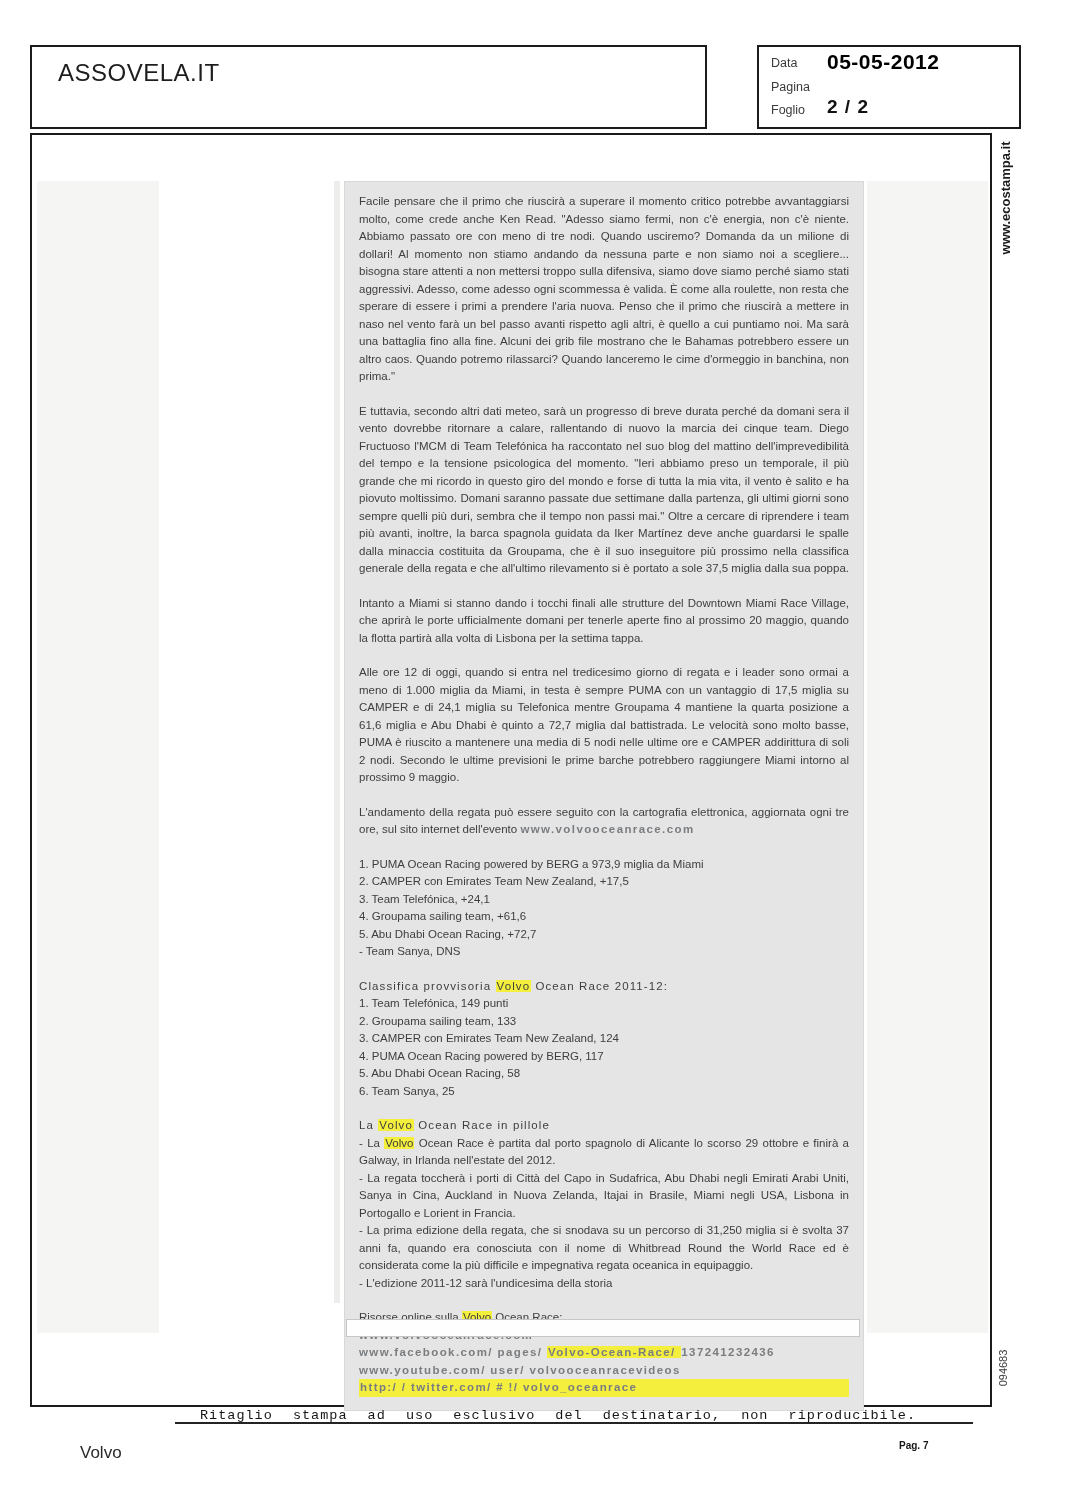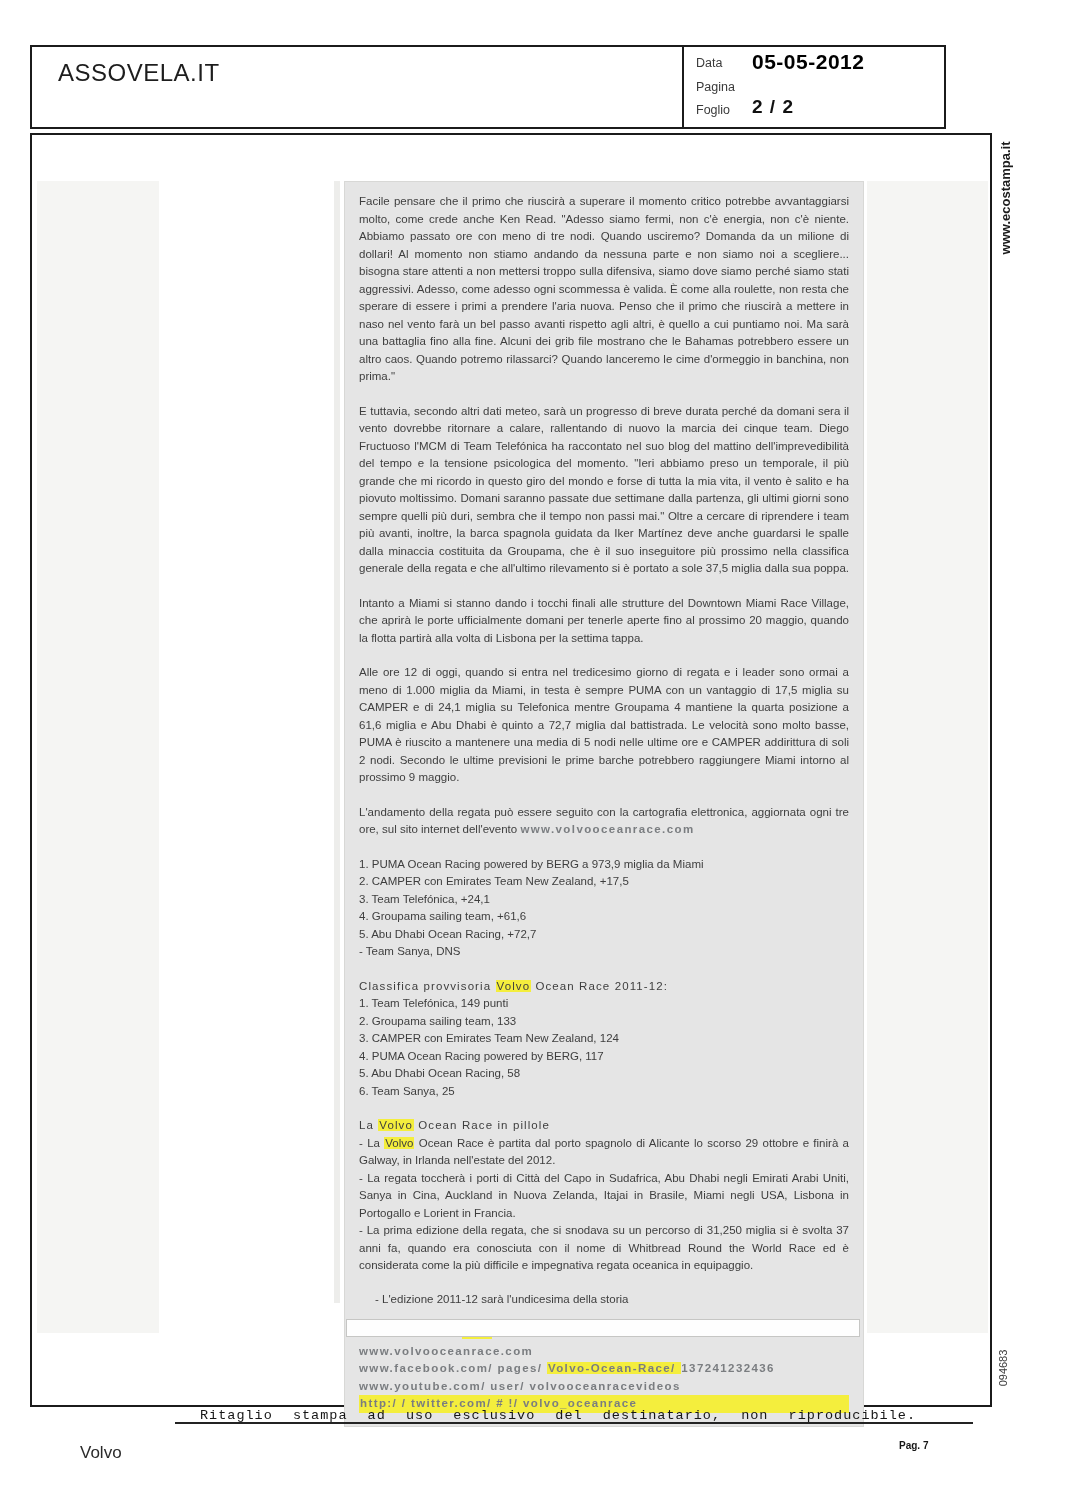--- a/index.html
+++ b/index.html
@@ -15,21 +15,21 @@
   
   .hdr-source {
     left:30px; top:45px; width:677px; height:84px;
     border:2px solid #1b1b1b; background:#fff; box-sizing:border-box;
   }
   .hdr-source .src {
     position:absolute; left:26px; top:12px;
     font-size:24px; letter-spacing:0.5px; color:#1d1d1d;
   }
   .hdr-meta {
-    left:682px; top:45px; width:264px; height:84px;
+    left:757px; top:45px; width:264px; height:84px;
     border:2px solid #1b1b1b; background:#fff; box-sizing:border-box;
   }
   .hdr-meta .lbl { position:absolute; left:12px; font-size:12.5px; color:#3a3a3a; }
   .hdr-meta .val-date { position:absolute; left:68px; top:3px; font-size:21px; font-weight:bold; color:#000000; letter-spacing:0.5px; }
   .hdr-meta .val-sheet { position:absolute; left:68px; top:49px; font-size:19px; font-weight:bold; color:#111; letter-spacing:1px; }
 
   
   .frame {
     left:30px; top:133px; width:962px; height:1274px;
     border:2px solid #1b1b1b; background:#fff; box-sizing:border-box;
@@ -122,21 +122,21 @@
       <div class="line">4. PUMA Ocean Racing powered by BERG, 117</div>
       <div class="line">5. Abu Dhabi Ocean Racing, 58</div>
       <div class="line">6. Team Sanya, 25</div>
     </div>
 
     <div class="block">
       <div class="line spaced"><span>La </span><span class="hl">Volvo</span><span> Ocean Race in pillole</span></div>
       <p style="margin:0"><span>- La </span><span class="hl">Volvo</span><span> Ocean Race è partita dal porto spagnolo di Alicante lo scorso 29 ottobre e finirà a Galway, in Irlanda nell'estate del 2012.</span></p>
       <p style="margin:0">- La regata toccherà i porti di Città del Capo in Sudafrica, Abu Dhabi negli Emirati Arabi Uniti, Sanya in Cina, Auckland in Nuova Zelanda, Itajai in Brasile, Miami negli USA, Lisbona in Portogallo e Lorient in Francia.</p>
       <p style="margin:0">- La prima edizione della regata, che si snodava su un percorso di 31,250 miglia si è svolta 37 anni fa, quando era conosciuta con il nome di Whitbread Round the World Race ed è considerata come la più difficile e impegnativa regata oceanica in equipaggio.</p>
-      <p style="margin:16px">- L'edizione 2011-12 sarà l'undicesima della storia</p>
+      <p style="margin:0">- L'edizione 2011-12 sarà l'undicesima della storia</p>
     </div>
 
     <div class="block">
       <div class="line"><span>Risorse online sulla </span><span class="hl">Volvo</span><span> Ocean Race:</span></div>
       <div class="line url">www.volvooceanrace.com</div>
       <div class="line url"><span>www.facebook.com/ pages/ </span><span class="hl">Volvo-Ocean-Race/ </span><span>137241232436</span></div>
       <div class="line url">www.youtube.com/ user/ volvooceanracevideos</div>
       <div class="line url hl">http:/ / twitter.com/ # !/ volvo_oceanrace</div>
     </div>
   </div>

